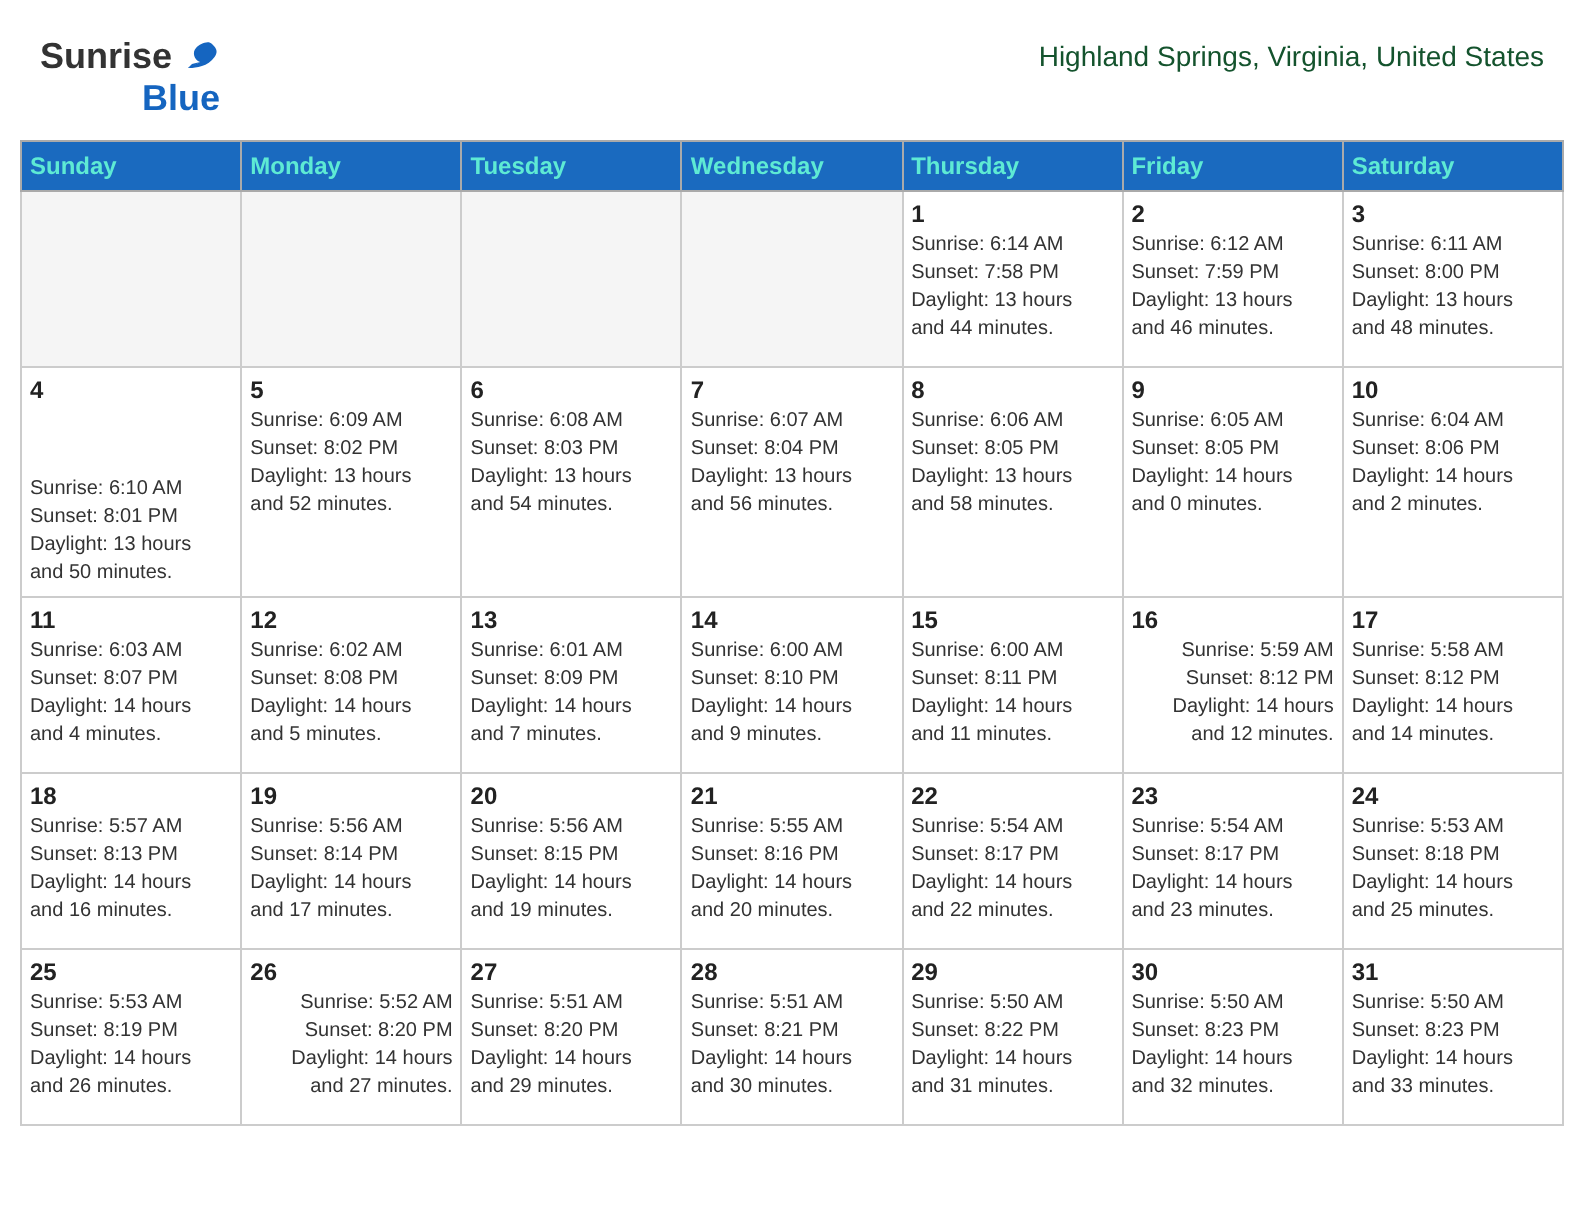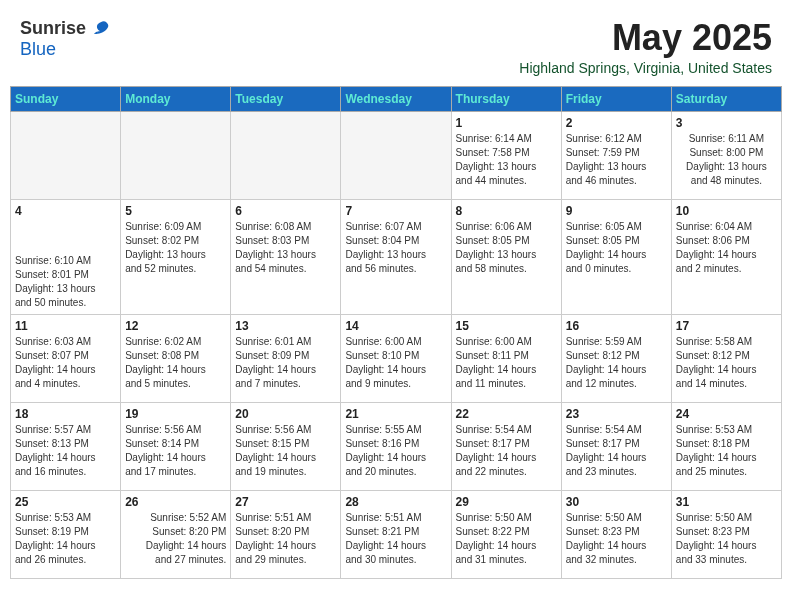--- a/index.html
+++ b/index.html
@@ -75,41 +75,41 @@
       align-items: center;
     }
     .logo-text-general {
       color: #333;
       font-size: 18px;
       font-weight: bold;
     }
     .logo-text-blue {
       color: #1565c0;
       font-size: 18px;
-      font-weight: normal;
+      font-weight: bold;
+      text-align: right;
     }
   </style>
 </head>
 <body>
 
 <div class="header-area">
   <div class="logo-wrapper">
     <div>
       <div style="display:flex;align-items:center;">
         <span class="logo-text-general">Sunrise</span>
         <svg width="22" height="18" viewBox="0 0 22 18" style="margin-left:2px;">
           <path d="M18 2 C16 0 12 2 10 4 C8 6 9 10 12 11 C10 12 8 13 6 14 C8 14 14 14 18 10 C22 6 20 4 18 2 Z" fill="#1565c0"></path>
           <path d="M12 11 C10 12 8 14 6 14 L8 12 Z" fill="#1565c0"></path>
         </svg>
       </div>
       <div class="logo-text-blue">Blue</div>
     </div>
   </div>
   <div class="title-area">
-    <div class="title-month">May 2025</div>
     <div class="title-location">Highland Springs, Virginia, United States</div>
   </div>
 </div>
 
 <table class="calendar">
   <thead>
     <tr>
       <th>Sunday</th>
       <th>Monday</th>
       <th>Tuesday</th>
@@ -134,21 +134,21 @@
         </td>
         <td>
           <span class="day-number">2</span>
           <div class="day-info" style="white-space: pre-line;">Sunrise: 6:12 AM
 Sunset: 7:59 PM
 Daylight: 13 hours
 and 46 minutes.</div>
         </td>
         <td>
           <span class="day-number">3</span>
-          <div class="day-info" style="white-space: pre-line; text-align: center;">Sunrise: 6:11 AM
+          <div class="day-info" style="white-space: pre-line;">Sunrise: 6:11 AM
 Sunset: 8:00 PM
 Daylight: 13 hours
 and 48 minutes.</div>
         </td>
       </tr>
       <tr>
         <td>
           <span class="day-number">4</span>
           <div class="day-info" style="white-space: pre-line; margin-top: 36px;">Sunrise: 6:10 AM
 Sunset: 8:01 PM
@@ -229,21 +229,21 @@
         </td>
         <td>
           <span class="day-number">15</span>
           <div class="day-info" style="white-space: pre-line;">Sunrise: 6:00 AM
 Sunset: 8:11 PM
 Daylight: 14 hours
 and 11 minutes.</div>
         </td>
         <td>
           <span class="day-number">16</span>
-          <div class="day-info" style="white-space: pre-line;">Sunrise: 5:59 AM
+          <div class="day-info" style="white-space: pre-line; text-align: right;">Sunrise: 5:59 AM
 Sunset: 8:12 PM
 Daylight: 14 hours
 and 12 minutes.</div>
         </td>
         <td>
           <span class="day-number">17</span>
           <div class="day-info" style="white-space: pre-line;">Sunrise: 5:58 AM
 Sunset: 8:12 PM
 Daylight: 14 hours
 and 14 minutes.</div>

